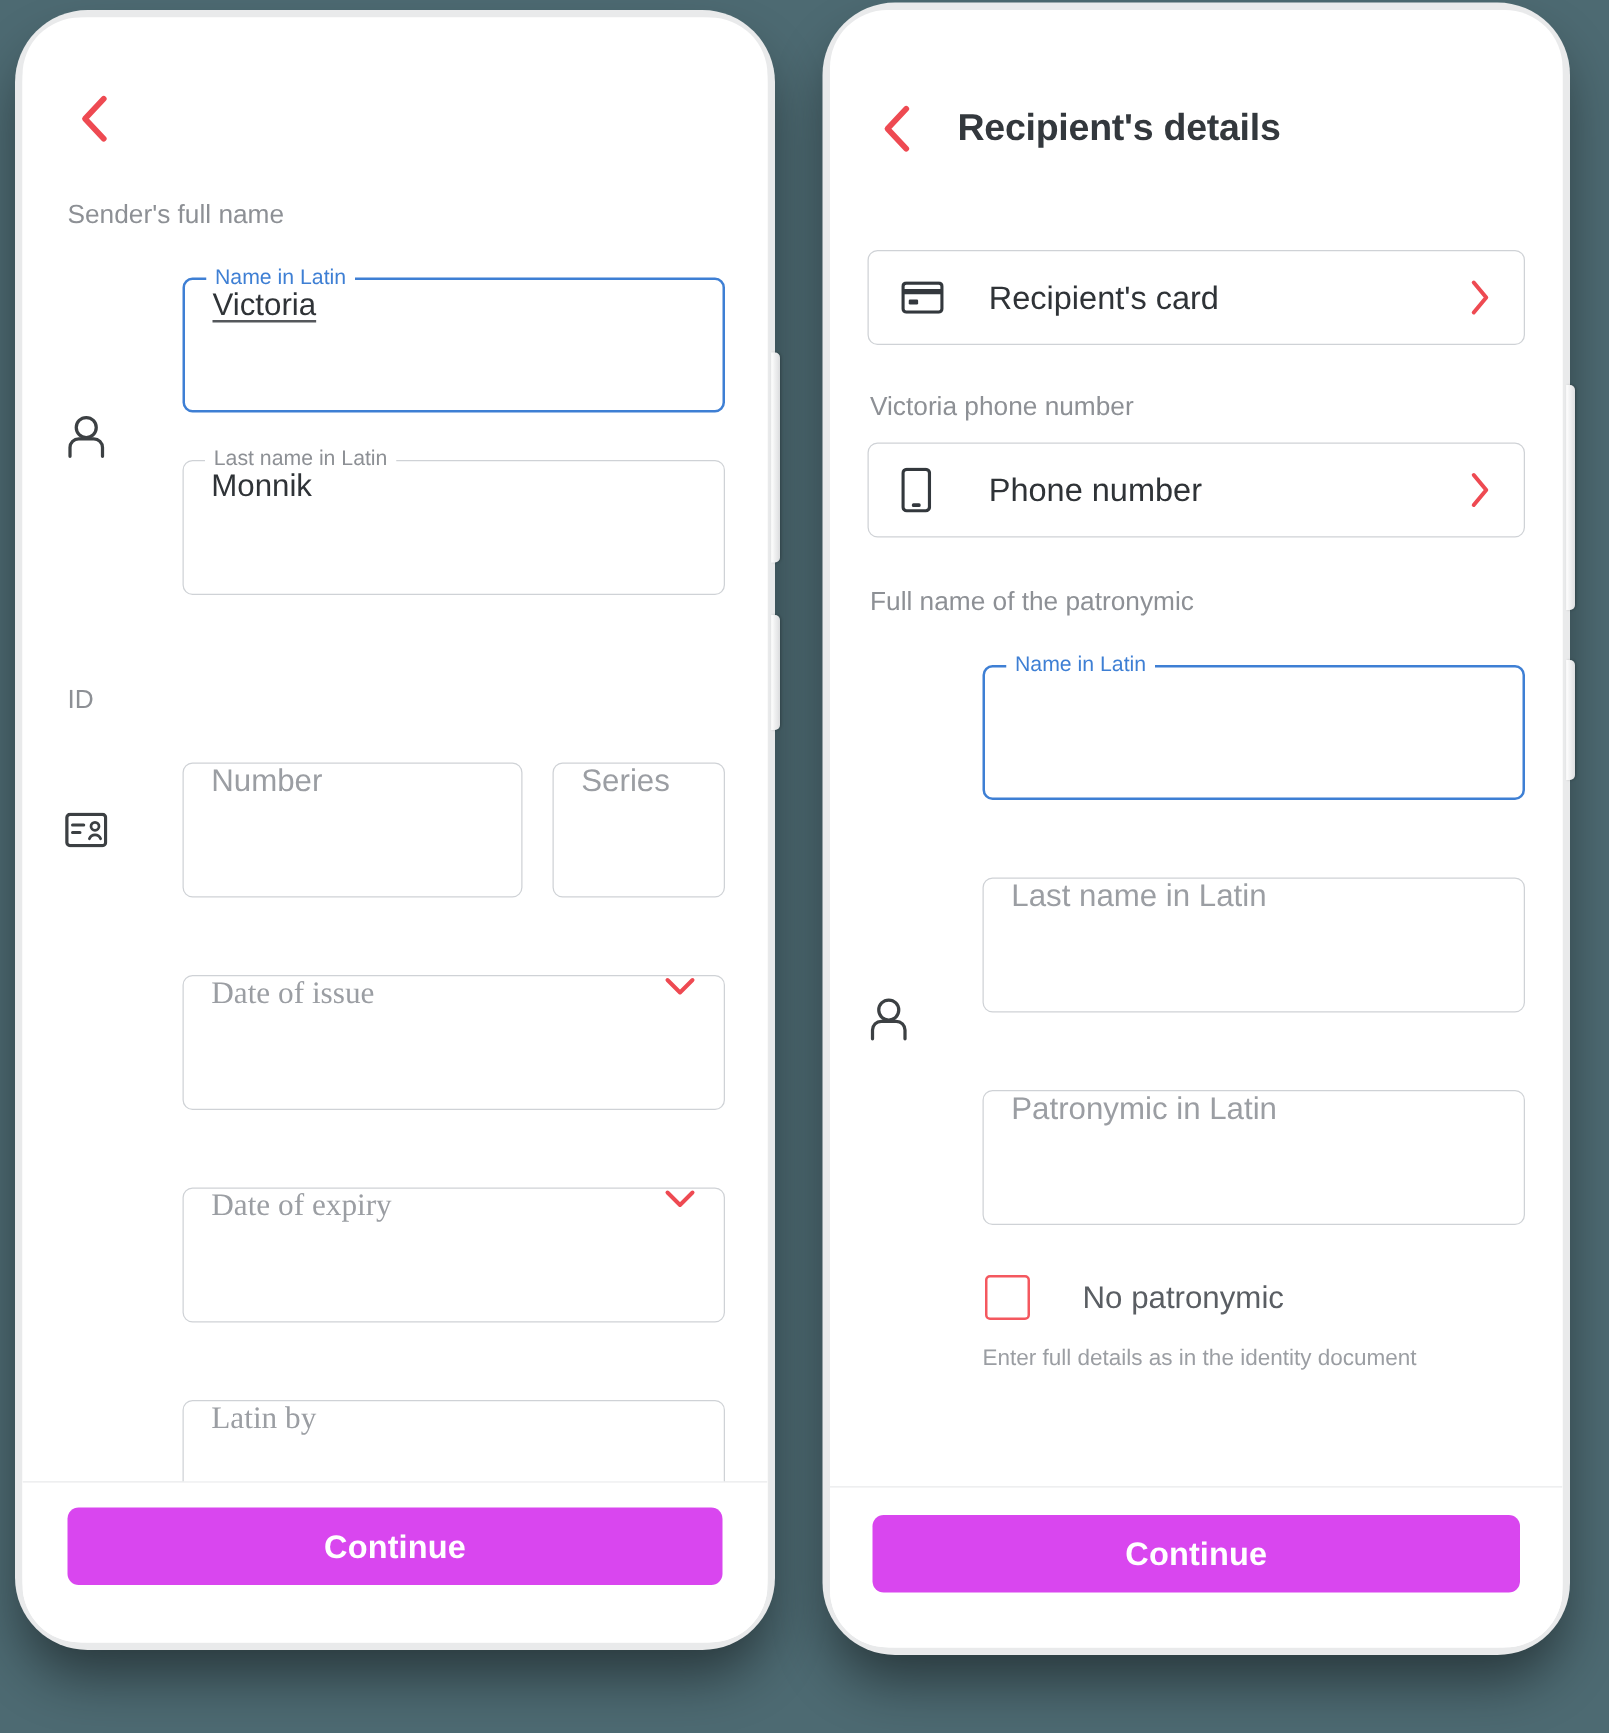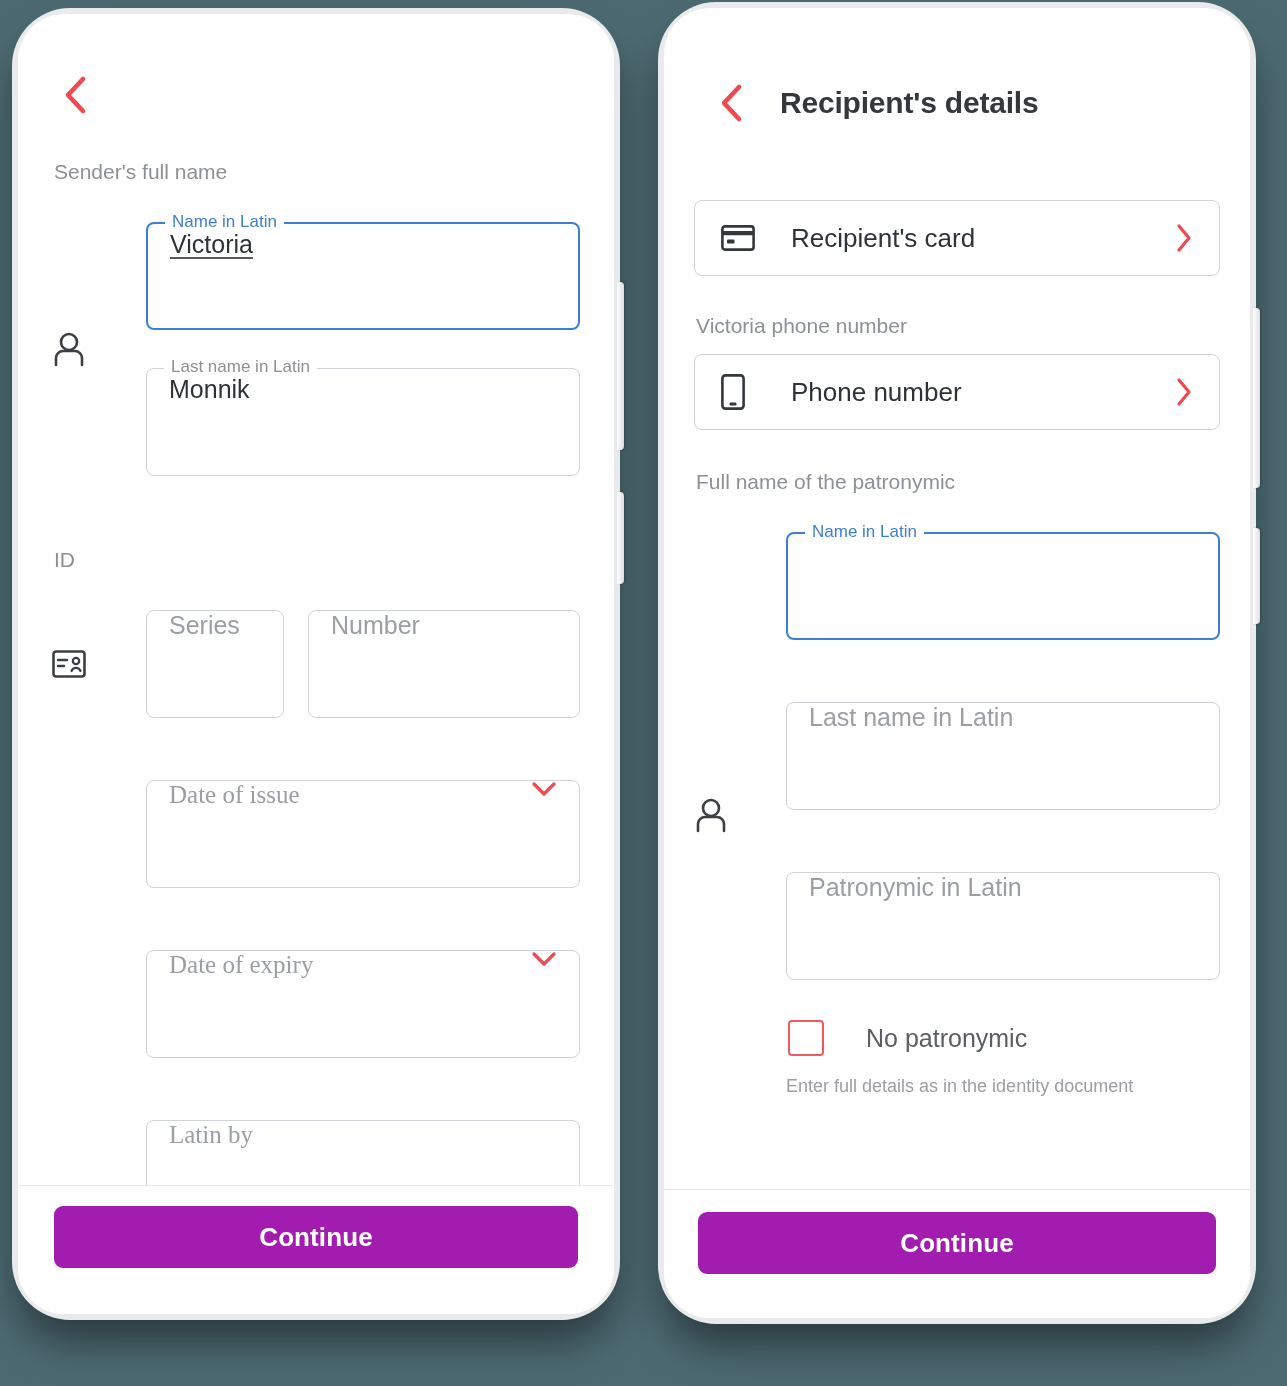--- a/index.html
+++ b/index.html
@@ -59,21 +59,21 @@
     width: 46px; height: 46px;
     display: flex; align-items: center; justify-content: center;
     flex: 0 0 auto;
     cursor: pointer;
   }
   .back-btn svg { display: block; }
   .hdr-title {
     font-size: 30px; font-weight: bold; color: #33383d;
     margin-left: 26px; letter-spacing: -.2px;
   }
-  .phone-right .hdr { padding-top: 72px; padding-left: 44px; }
+  .phone-right .hdr { padding-top: 72px; padding-left: 30px; }
 
   
   .body {
     flex: 1 1 auto;
     position: relative;
     overflow: hidden;
     padding: 0 34px;
   }
   .phone-right .body { padding: 0 30px; }
 
@@ -165,21 +165,21 @@
   
   .footer {
     flex: 0 0 auto;
     border-top: 1.4px solid #e9eaec;
     padding: 20px 36px 46px;
     background: #fff;
   }
   .phone-right .footer { padding: 22px 34px 44px; }
   .cta {
     width: 100%; height: 62px;
-    background: #a21caf;
+    background: #d946ef;
     color: #fff;
     border: none; border-radius: 9px;
     font-size: 26px; font-weight: bold;
     font-family: "Liberation Sans", sans-serif;
     cursor: pointer;
     letter-spacing: .1px;
   }
 </style>
 </head>
 <body>
@@ -240,25 +240,25 @@
           <div class="lead-icon">
             <svg width="34" height="28" viewBox="0 0 34 28" fill="none">
               <rect x="1.5" y="1.5" width="31" height="25" rx="2.5" stroke="#3c4043" stroke-width="2.6"></rect>
               <path d="M6 10 H15 M6 16 H12" stroke="#3c4043" stroke-width="2.4" stroke-linecap="round"></path>
               <circle cx="24" cy="11" r="3.2" stroke="#3c4043" stroke-width="2.2"></circle>
               <path d="M19.5 21 a4.8 4.8 0 0 1 9 0" stroke="#3c4043" stroke-width="2.2" stroke-linecap="round"></path>
             </svg>
           </div>
           <div class="fields">
             <div class="two-col">
+              <div class="field number">
+                <span class="ph">Number</span>
+              </div>
               <div class="field series">
                 <span class="ph">Series</span>
-              </div>
-              <div class="field number">
-                <span class="ph">Number</span>
               </div>
             </div>
           </div>
         </div>
 
         <div class="fields" style="margin-left:94px;font-family:Liberation Serif, serif;">
 
           <div class="gap-lg"></div>
 
           <div class="field select">

